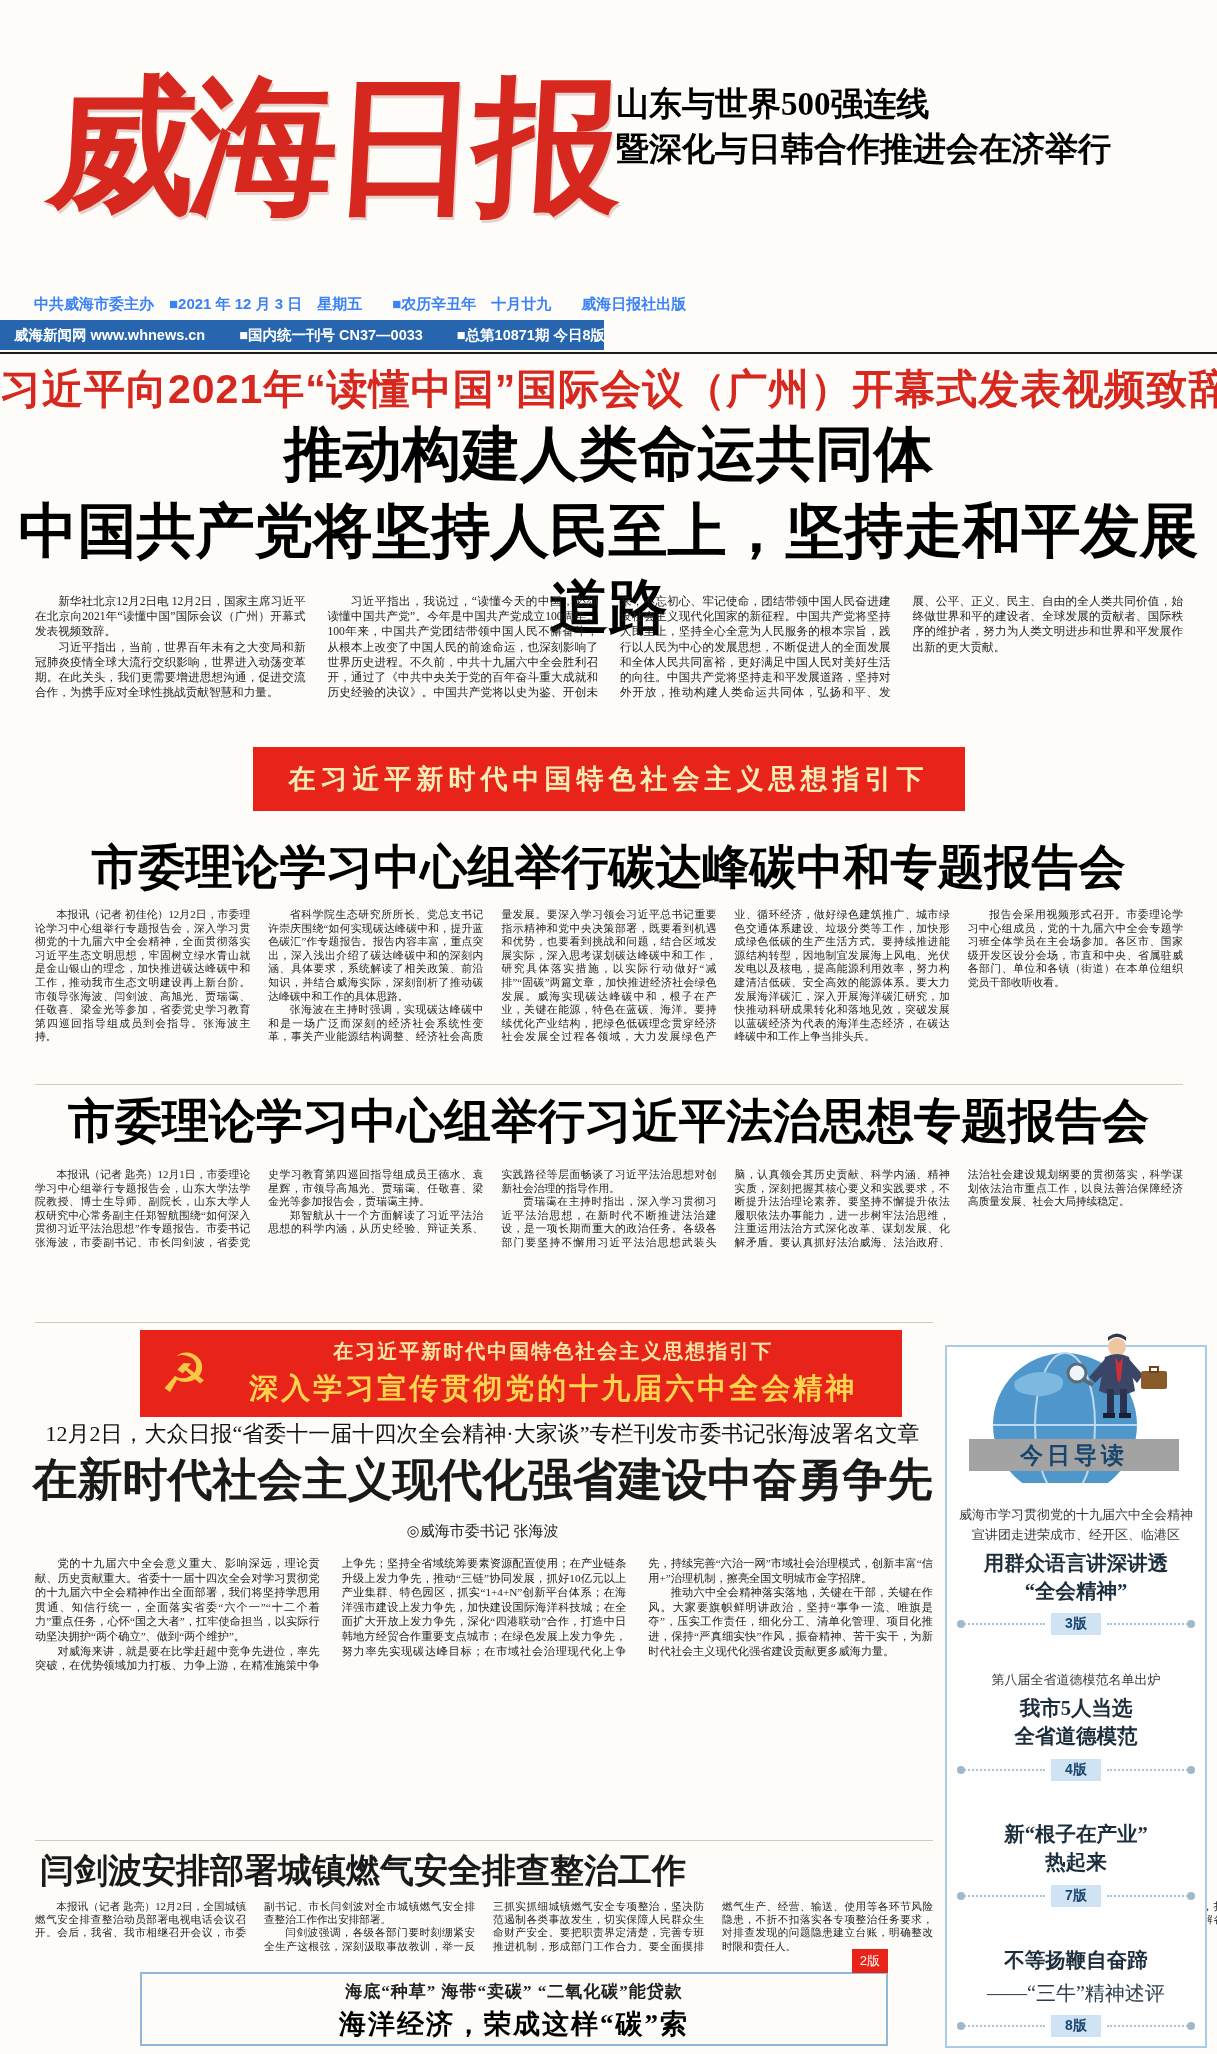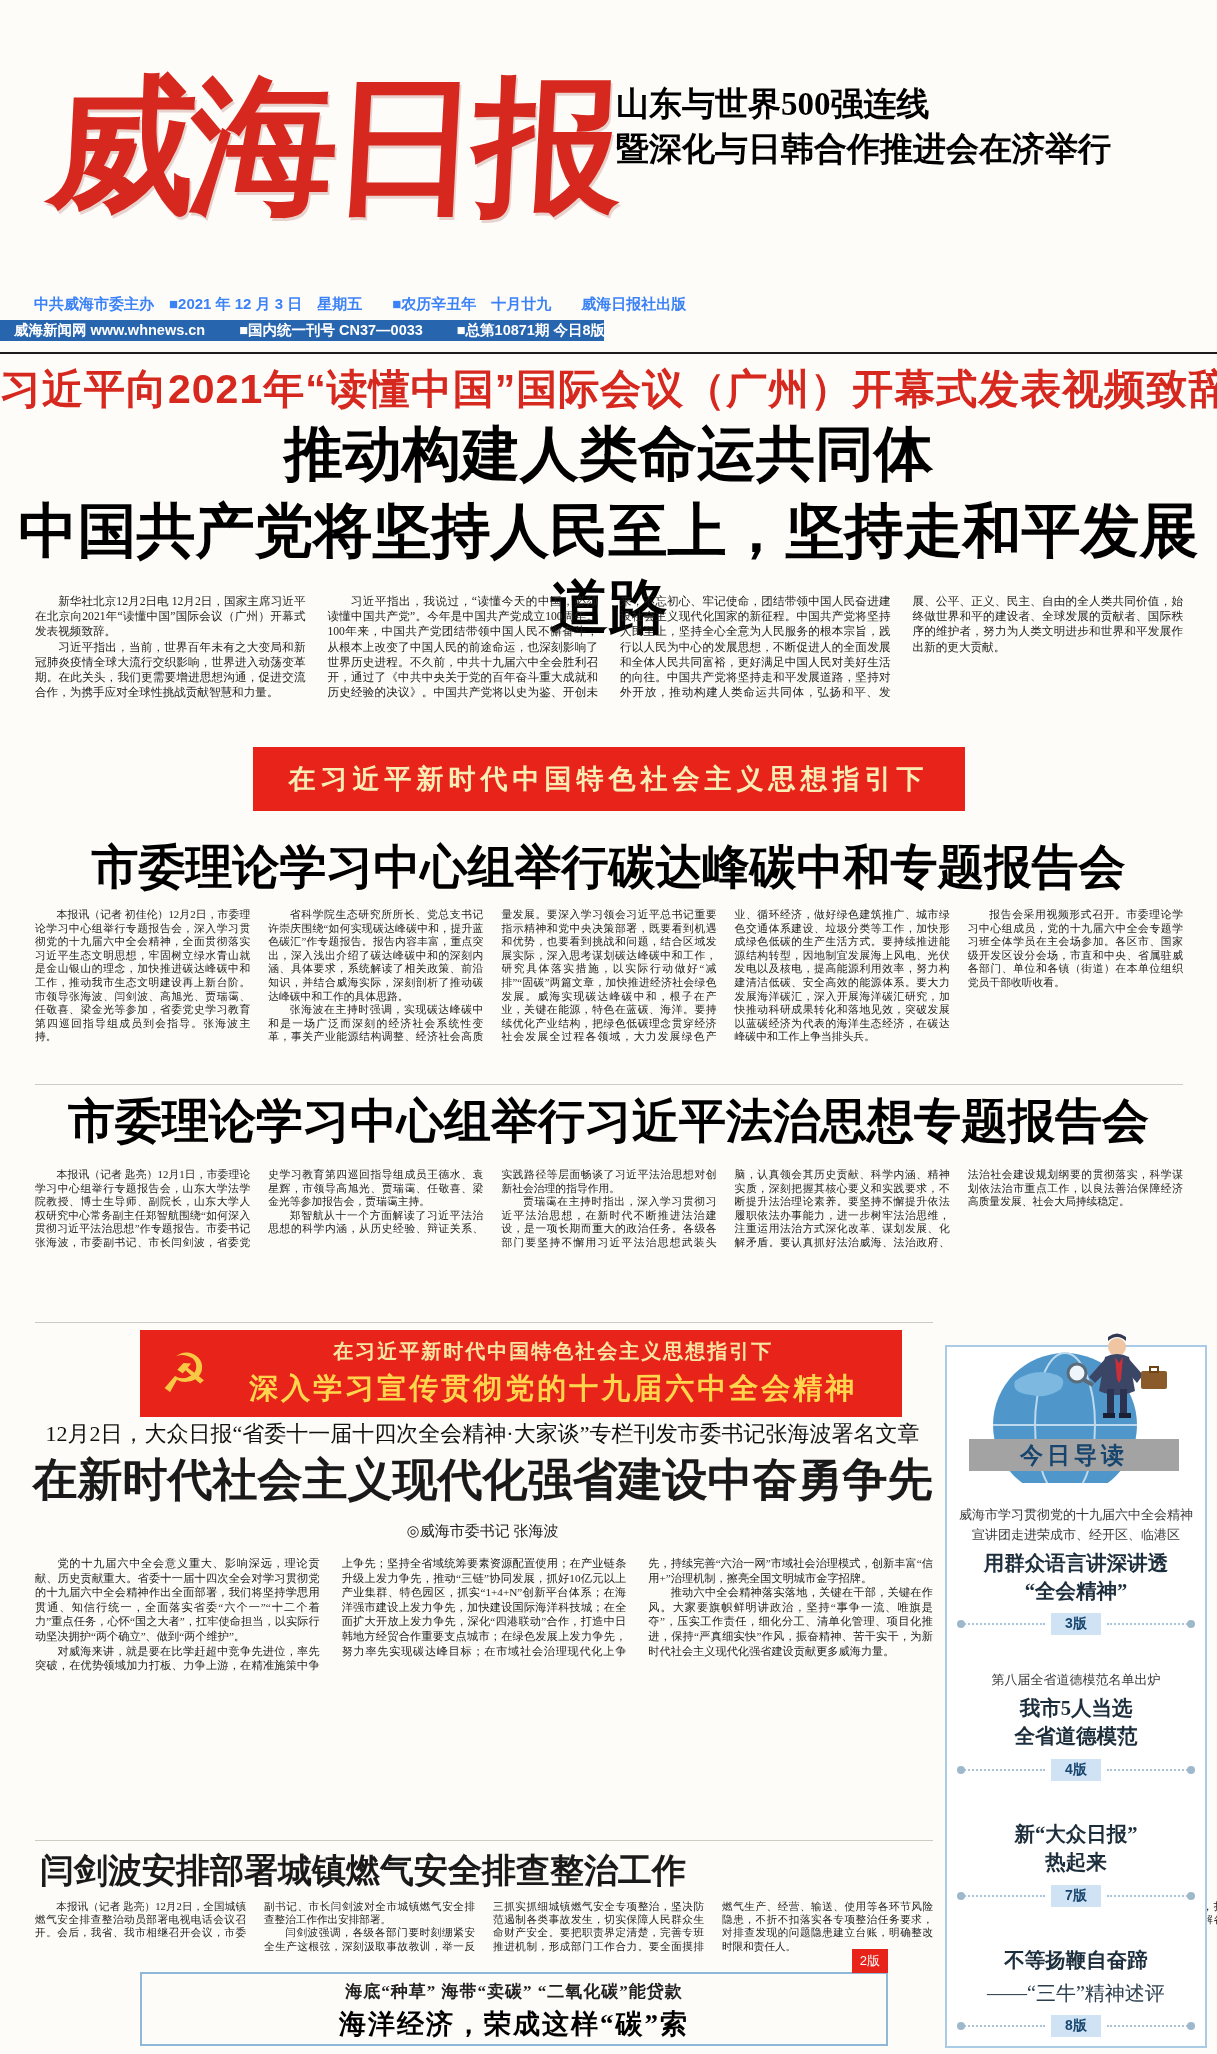--- a/index.html
+++ b/index.html
@@ -6,21 +6,21 @@
   #page{position:relative;width:1217px;height:2054px;background:#fdfcf9;margin:0 auto;
         font-family:"Liberation Serif","DejaVu Serif",serif;color:#1a1a1a;overflow:hidden;}
   .abs{position:absolute;}
 
   
   .masthead{left:48px;top:48px;width:580px;font-size:148px;line-height:1.35;font-weight:bold;
             color:#d6281e;letter-spacing:-6px;transform:skewX(-3deg);
             text-shadow:2px 3px 0 rgba(140,20,10,.18);white-space:nowrap;}
   .info-line{left:34px;top:295px;width:575px;font-size:15px;font-weight:bold;color:#3b82f6;
              font-family:"Liberation Sans","DejaVu Sans",sans-serif;white-space:nowrap;}
-  .blue-bar{left:0;top:320px;width:604px;height:21px;background:#2765af;color:#fff;
+  .blue-bar{left:0;top:320px;width:604px;height:30px;background:#2765af;color:#fff;
             font-family:"Liberation Sans","DejaVu Sans",sans-serif;font-size:14.5px;font-weight:bold;
             display:flex;align-items:center;gap:34px;padding:0 0 0 14px;box-sizing:border-box;white-space:nowrap;}
   .black-rule{left:0;top:352px;width:1217px;height:2px;background:#1c1c1c;}
 
   
   .tr-art{left:616px;top:82px;width:586px;}
   .tr-head{font-size:33px;font-weight:900;line-height:1.35;letter-spacing:0;color:#000;}
   .tr-body{margin-top:14px;column-count:2;column-gap:24px;font-size:12.2px;line-height:16.6px;
            text-align:justify;color:#222;}
   .tr-body p{margin:0;text-indent:2em;}
@@ -230,21 +230,21 @@
         <div class="sb-kicker">第八届全省道德模范名单出炉</div>
         <div class="sb-head">我市5人当选
 全省道德模范</div>
         <div class="page-row">
             <span class="dotline l"></span>
             <span class="sb-badge">4版</span>
             <span class="dotline r"></span>
           </div>
       </div>
       <div class="sb-item">
-        <div class="sb-head">新“大众日报”
+        <div class="sb-head">新“根子在产业”
 热起来</div>
         <div class="page-row">
             <span class="dotline l"></span>
             <span class="sb-badge">7版</span>
             <span class="dotline r"></span>
           </div>
       </div>
       <div class="sb-item">
         <div class="sb-head">不等扬鞭自奋蹄</div>
         <div class="sb-sub">——“三牛”精神述评</div>

